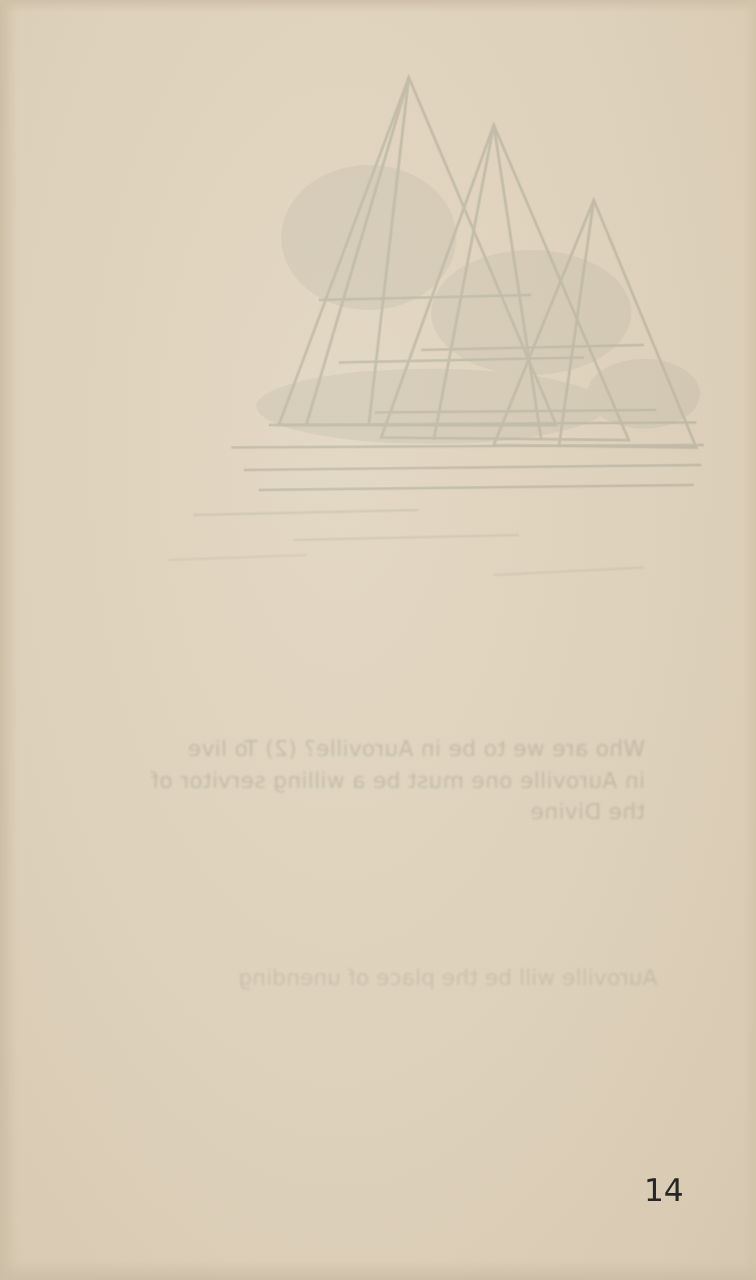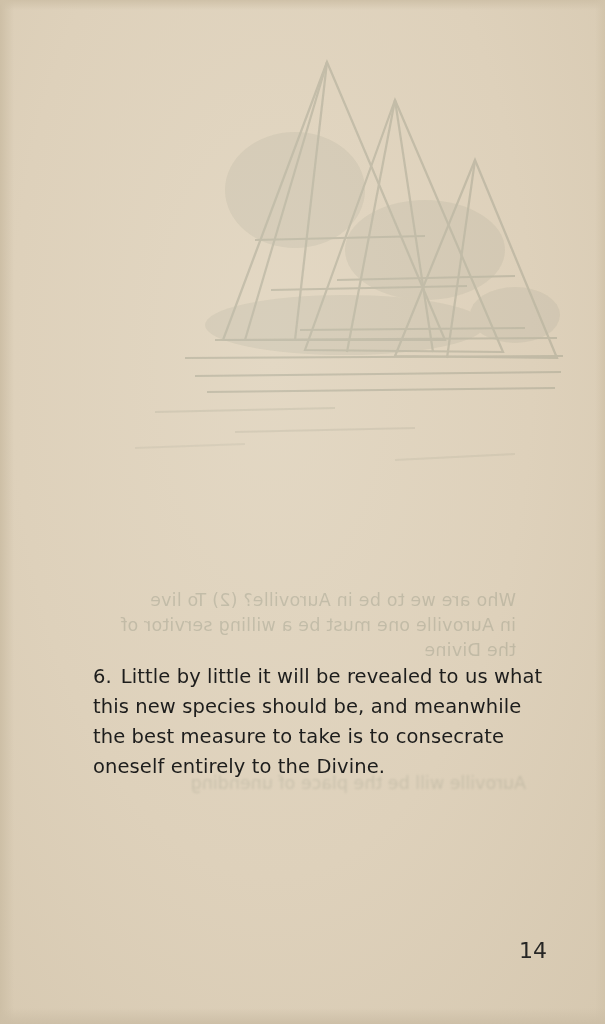--- a/index.html
+++ b/index.html
@@ -125,21 +125,21 @@
   }
   .para .gap {
     display: inline-block;
     width: 9px;
   }
   .folio {
     position: absolute;
     right: 58px;
     top: 938px;
     color: #262625;
-    font-size: 22px;
+    font-size: 25px;
     font-family: "DejaVu Sans", sans-serif;
   }
 </style>
 </head>
 <body>
 
 <div class="page">
   <div class="paper"></div>
 
   <div class="showthrough">
@@ -188,19 +188,16 @@
   <div class="showthrough-text2">
     <div>Auroville will be the place of unending</div>
   </div>
 
   <div class="paper-edge-left"></div>
   <div class="paper-edge-top"></div>
   <div class="paper-edge-right"></div>
   <div class="paper-edge-bottom"></div>
 
   <div class="content">
-    <p class="para">
-      <span class="num">6.</span><span class="gap"></span><span>Little by little it will be revealed to us what this new species should be, and meanwhile the best measure to take is to consecrate oneself entirely to the Divine.</span>
-    </p>
   </div>
 
   <div class="folio">14</div>
 </div>
 
 </body></html>

